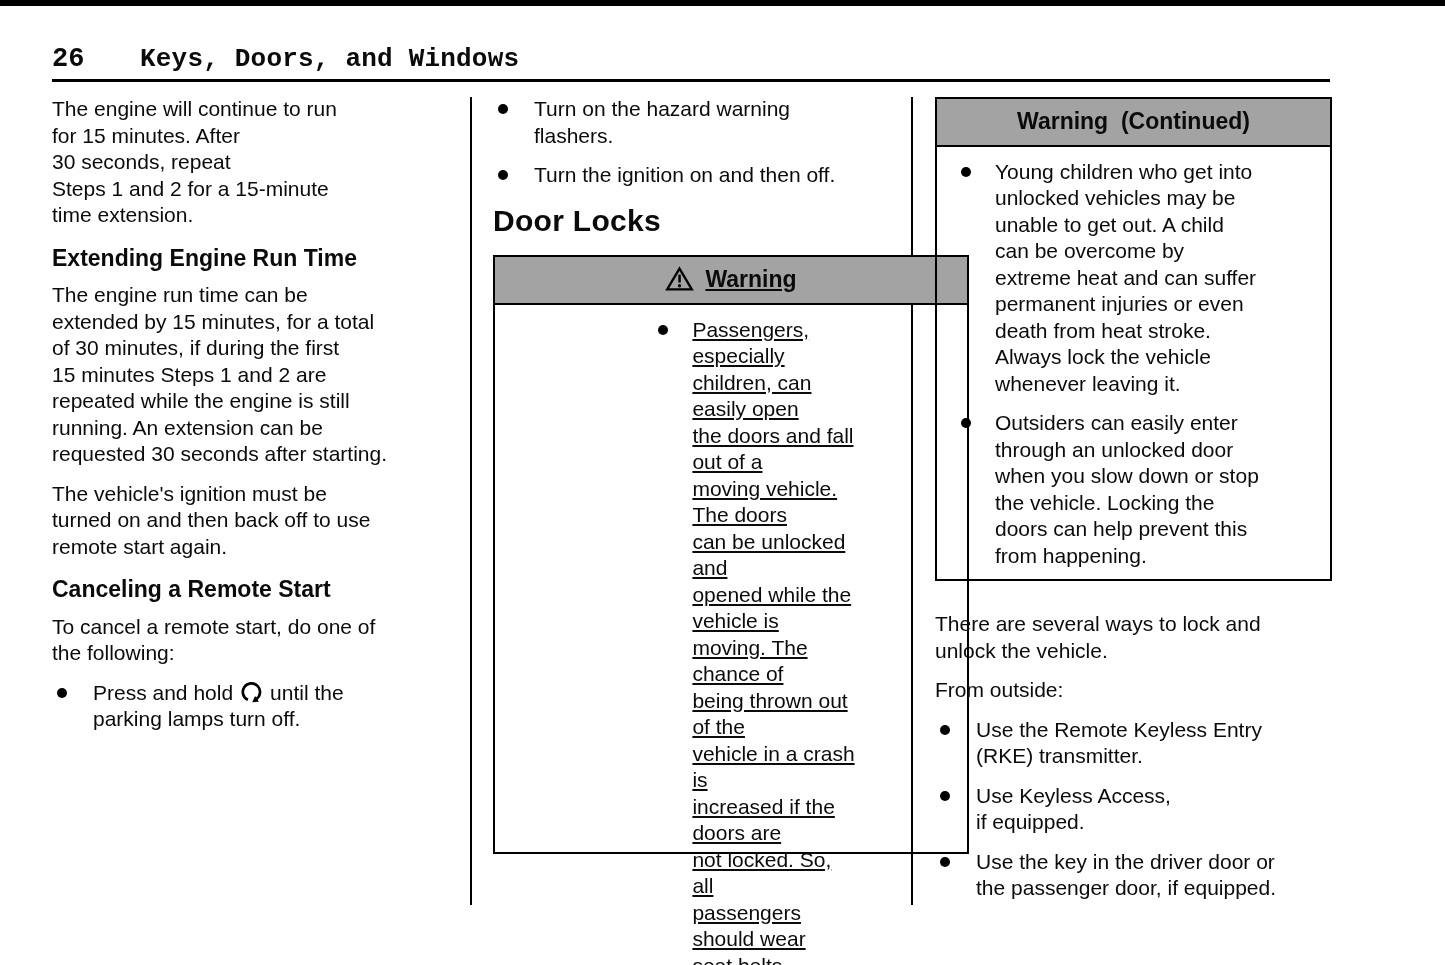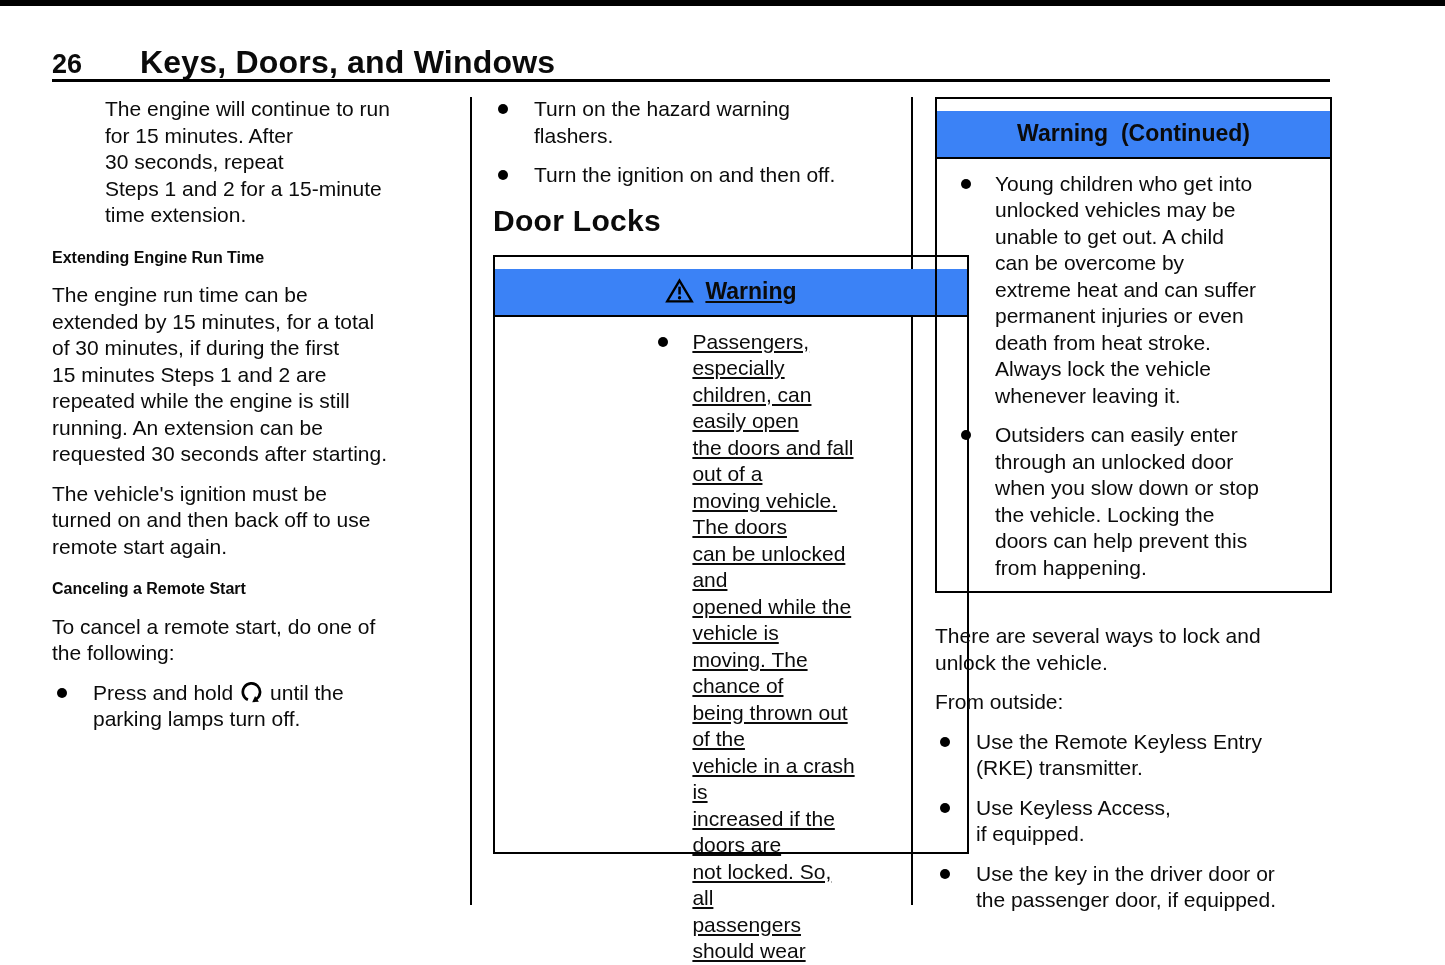--- a/index.html
+++ b/index.html
@@ -7,49 +7,49 @@
   .page {
     position:relative;
     width:1445px; height:965px;
     background:#ffffff;
     color:#0b0b0b;
     font-family:"Liberation Sans","DejaVu Sans",sans-serif;
     overflow:hidden;
   }
   .topbar { position:absolute; left:0; top:0; width:100%; height:6px; background:#000; }
 
-  .hdr { position:absolute; left:52px; top:44px; display:flex; align-items:baseline; }
+  .hdr { position:absolute; left:52px; top:44px; display:flex; align-items:baseline;font-family:Liberation Mono, monospace; }
   .hdr .num  { font-size:27px; font-weight:bold; width:88px; }
-  .hdr .title{ font-size:32px; font-weight:bold; letter-spacing:.2px; }
+  .hdr .title{ font-size:26px; font-weight:bold; letter-spacing:.2px; }
   .rule { position:absolute; left:52px; top:79px; width:1278px; height:3px; background:#000; }
 
   .vline { position:absolute; top:97px; width:2px; height:808px; background:#000; }
   .v1 { left:470px; } .v2 { left:911px; }
 
   .col { position:absolute; top:96px; font-size:21px; line-height:26.5px; }
   .col1 { left:52px;  width:400px; }
   .col2 { left:493px; width:476px; }
   .col3 { left:935px; width:397px; top:97px; }
 
   .t { white-space:pre-line; }
   .pw { white-space:pre-wrap; }
 
   .para { margin-bottom:13px; }
-  .indent { margin-left:53px; }
-  .sub { font-size:16px; font-weight:bold; margin:16px 0 11px; }
+  .indent { }
+  .sub { font-size:23px; font-weight:bold; margin:16px 0 11px; }
   .big { font-size:30px; font-weight:bold; margin:19px 0 0; letter-spacing:.3px; }
 
   .bullet { position:relative; padding-left:41px; margin-bottom:13px; }
   .bullet .dot { position:absolute; left:5px; top:8px; width:10px; height:10px;
                  background:#000; border-radius:50%; }
 
   .wbox { border:2px solid #000; }
-  .wbox-hd { background:#3b82f6; border-bottom:2px solid #000; text-align:center;
+  .wbox-hd { background:#a3a3a3; border-bottom:2px solid #000; text-align:center;
              font-weight:bold; font-size:23px; padding:9px 0 10px;
-             display:flex; align-items:center; justify-content:center;margin-top:12px; }
+             display:flex; align-items:center; justify-content:center; }
   .wbox-bd { padding:12px 0 10px; }
   .wbox .bullet { padding-left:58px; margin-bottom:13px; }
   .wbox .bullet .dot { left:24px; }
   .wbox .bullet:last-child { margin-bottom:0; }
 
   .mid-box { margin-top:21px; height:599px; display:flex; flex-direction:column;text-decoration:underline; }
   .mid-box .wbox-bd { flex:1; display:flex; flex-direction:row;align-items:flex-end; }
   .continued { margin-top:auto; text-align:right; padding-right:2px; }
 
   .after-box { margin-top:30px; }

